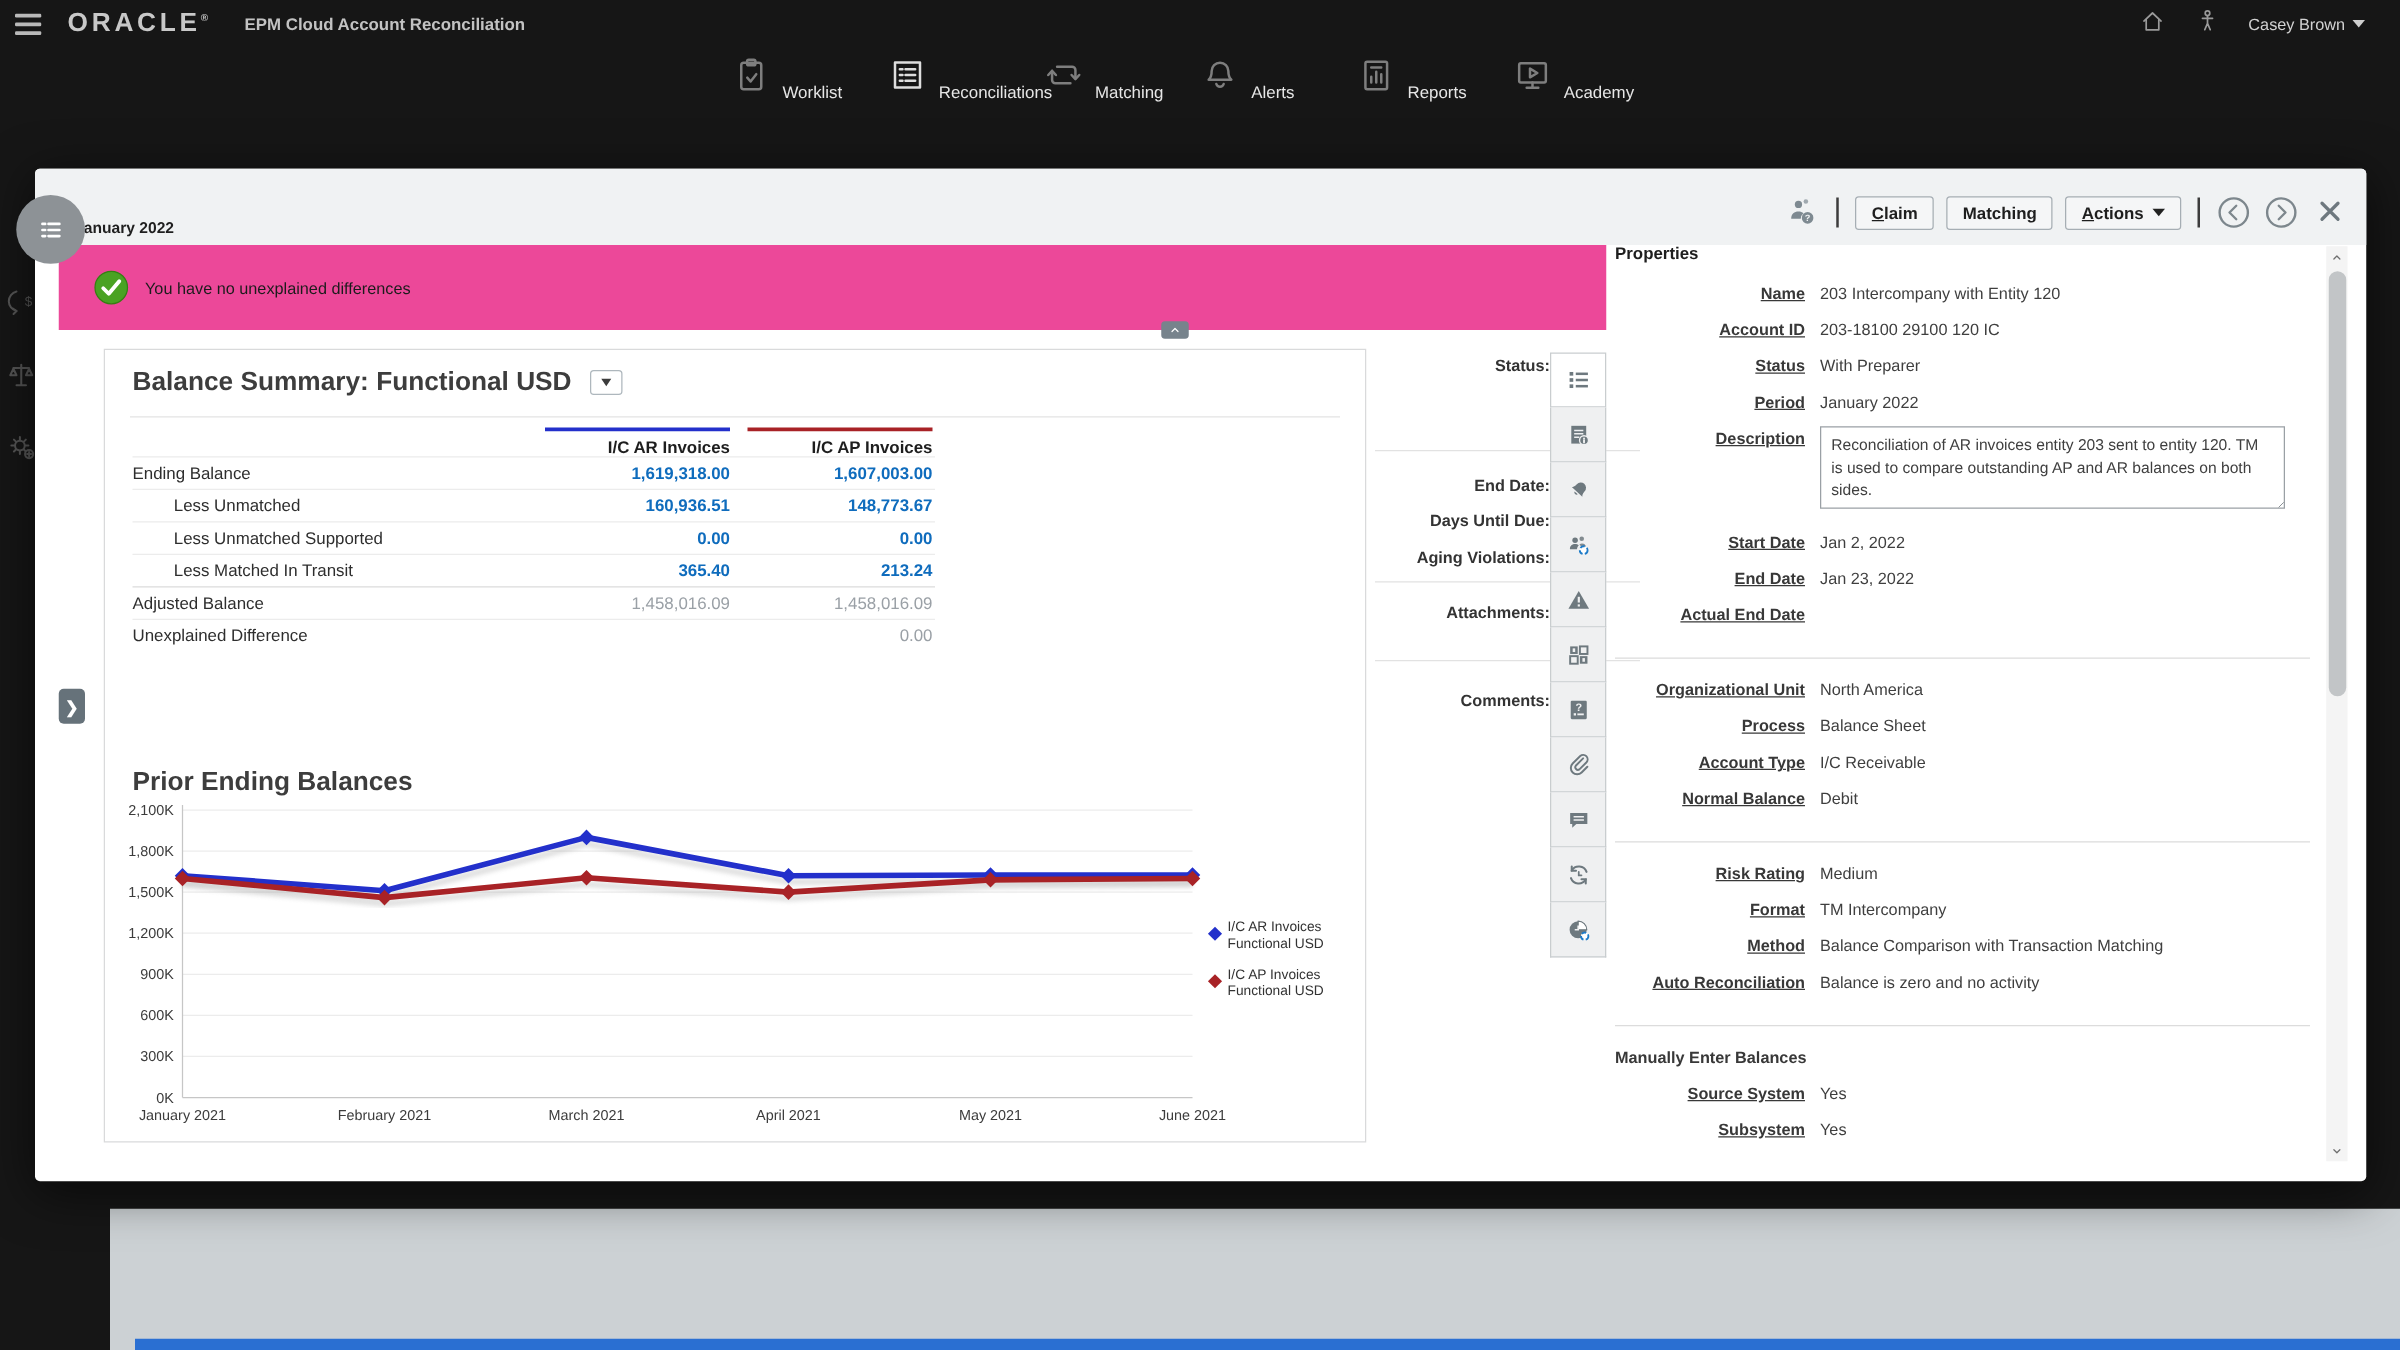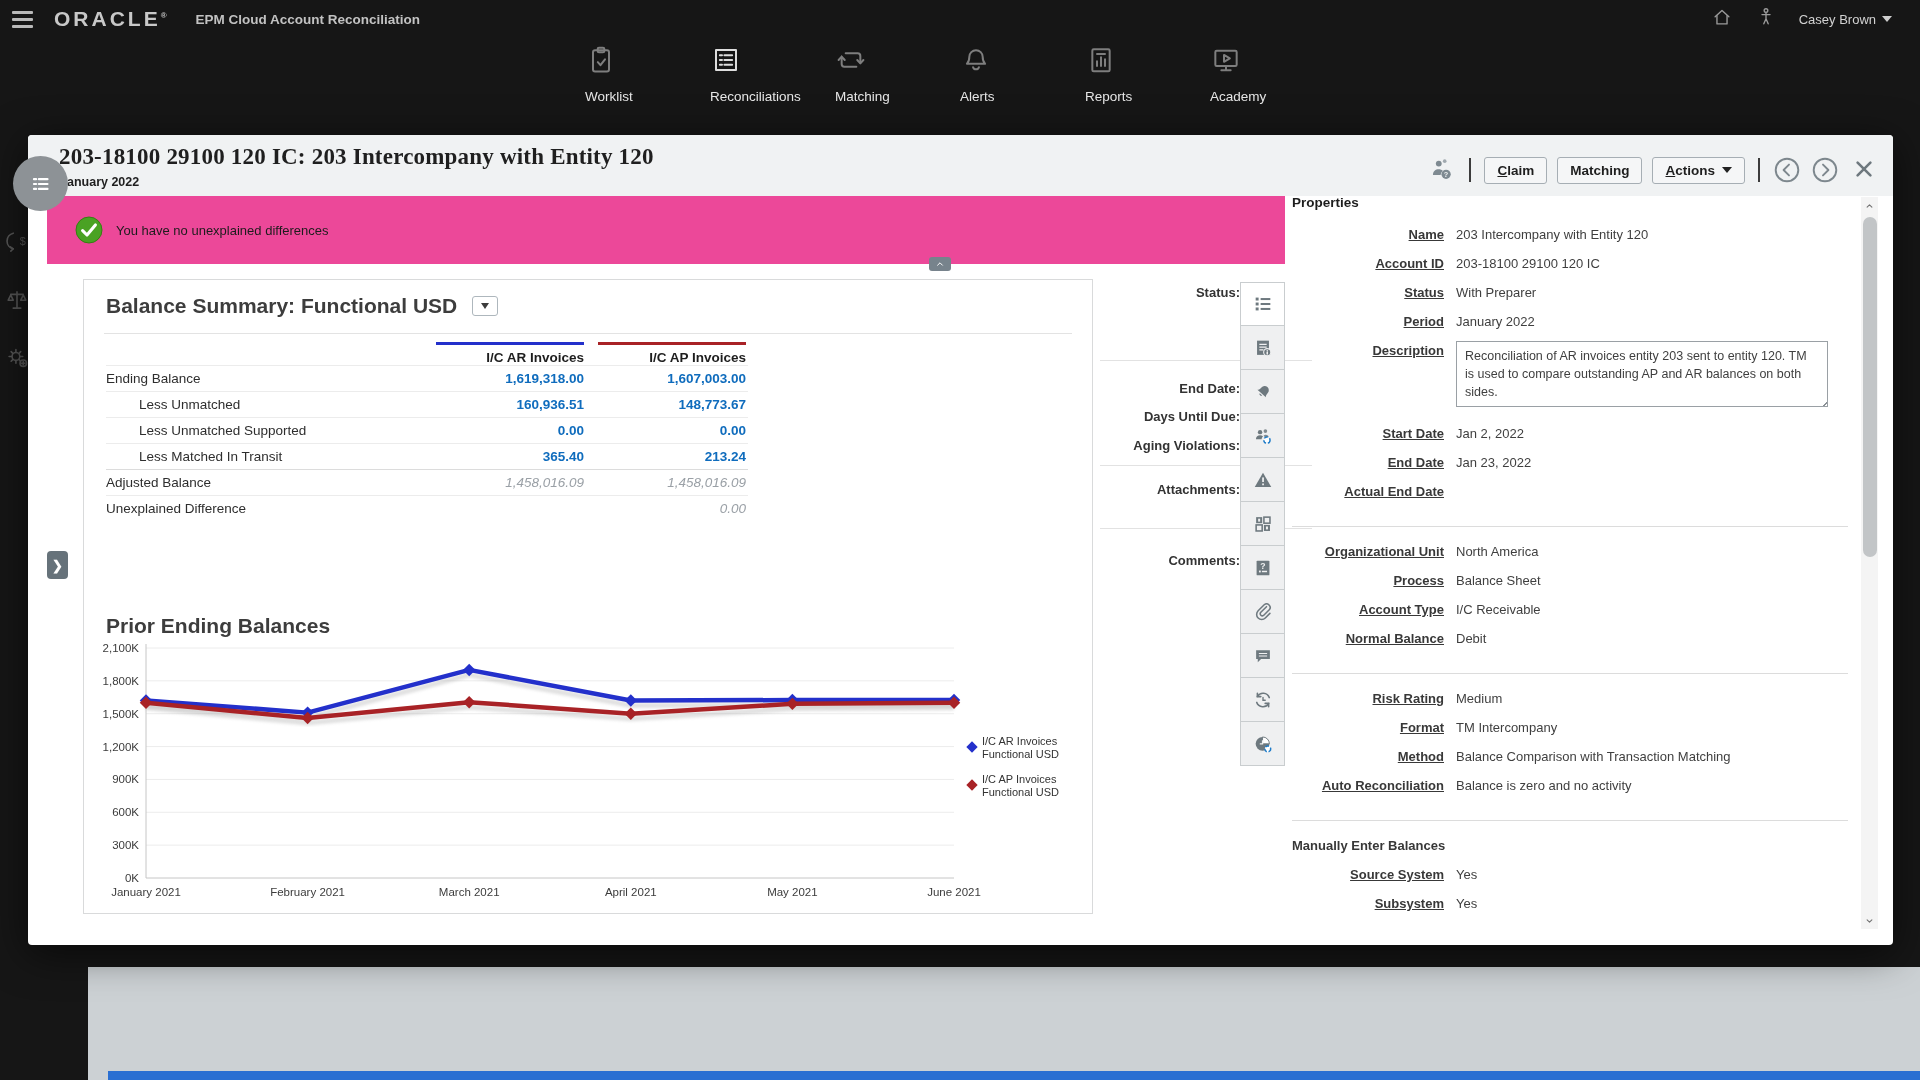--- a/index.html
+++ b/index.html
@@ -14,21 +14,21 @@
   .brand { color:#c8c8c8; font-weight:bold; font-size:21px; letter-spacing:3px; margin-left:8px; }
   .brand sup { font-size:8px; }
   .apptitle { color:#c2c2c2; font-weight:bold; font-size:13.5px; margin-left:26px; }
   .top-right { margin-left:auto; display:flex; align-items:center; gap:22px; padding-right:28px; color:#9a9a9a; }
   .top-right svg { width:22px; height:22px; }
   .username { color:#d2d2d2; font-size:13px; display:flex; align-items:center; gap:6px; cursor:pointer; }
   .caret-down { width:0; height:0; border-left:5px solid transparent; border-right:5px solid transparent; border-top:6px solid #cfcfcf; }
 
   
   .navrow { position:absolute; top:44px; left:0; width:1920px; display:flex; justify-content:center; z-index:4; }
-  .nav-item { width:125px; display:flex; flex-direction:column; align-items:flex-start; gap:9px; color:#7e7e7e; cursor:pointer; }
+  .nav-item { width:125px; display:flex; flex-direction:row; align-items:flex-end; gap:9px; color:#7e7e7e; cursor:pointer; }
   .nav-item svg { width:32px; height:32px; }
   .nav-item .nav-label { color:#e6e6e6; font-size:13.5px; }
   .nav-item.active { color:#dedede; }
 
   
   .underlay-gray { position:absolute; left:88px; top:967px; width:1832px; height:113px; background:#ccd1d4; }
   .underlay-blue { position:absolute; left:108px; top:1071px; width:1812px; height:9px; background:#2a6fd2; }
 
   
   .rail-circle { position:absolute; left:13px; top:156px; width:55px; height:55px; border-radius:50%; background:#8d9296; z-index:60; display:flex; align-items:center; justify-content:center; color:#fff; cursor:pointer; }
@@ -71,21 +71,21 @@
   .bs-hrow .lab { width:330px; }
   .bs-hcell { width:148px; margin-left:0; border-top:3px solid; padding-top:5px; text-align:right; font-weight:bold; font-size:13.5px; color:#1e1e1e; }
   .bs-hcell + .bs-hcell { margin-left:14px; }
   .bs-row { display:flex; align-items:center; height:26px; border-top:1px solid #ececec; font-size:13.5px; }
   .bs-row:first-of-type { border-top:none; }
   .bs-row .lab { width:330px; color:#2e2e2e; }
   .bs-row .lab.ind { padding-left:33px; }
   .bs-val { width:148px; text-align:right; }
   .bs-val + .bs-val { margin-left:14px; }
   .bs-val.link { color:#0f6cbd; font-weight:bold; cursor:pointer; }
-  .bs-val.muted { color:#9aa0a6;font-style:italic; }
+  .bs-val.muted { color:#9aa0a6; }
   .bs-row.sep-strong { border-top:1px solid #dcdcdc; }
 
   .chart-title { position:absolute; left:22px; top:334px; font-size:21px; font-weight:bold; color:#3d3d3d; }
   .chart-wrap { position:absolute; left:14px; top:360px; width:982px; height:266px; }
 
   
   .status-panel { position:absolute; left:1072px; top:135px; width:215px; height:320px; }
   .sp-field { position:absolute; display:flex; width:100%; }
   .sp-label { width:140px; text-align:right; font-weight:bold; font-size:13px; color:#333; }
   .sp-value { margin-left:8px; font-size:13px; color:#333; white-space:nowrap; }
@@ -211,21 +211,20 @@
       </svg></span>
   <span class="rail-faint" style="top:344px" id="rail3"><svg viewBox="0 0 24 24" fill="none" stroke="currentColor" stroke-width="1.5" stroke-linecap="round" stroke-linejoin="round">
         <circle cx="11" cy="11.5" r="3.6"></circle>
         <path d="M11 5.2v2.1M11 15.7v2.1M4.7 11.5h2.1M15.2 11.5h2.1M6.6 7.1l1.5 1.5M13.9 14.4l1.5 1.5M15.4 7.1 L13.9 8.6 M8.1 14.4 l-1.5 1.5"></path>
         <circle cx="17.8" cy="17.8" r="3" fill="#161616" stroke="currentColor"></circle>
         <path d="M17.8 16.3v3M16.3 17.8h3"></path>
       </svg></span>
 
   <div class="dialog">
     <div class="titlebar"></div>
-    <h1 class="dlg-title">203-18100 29100 120 IC: 203 Intercompany with Entity 120</h1>
     <div class="dlg-period">January 2022</div>
 
     <div class="title-actions">
       <span class="assignee" id="ic-assignee"><svg viewBox="0 0 26 26">
             <circle cx="10" cy="7" r="2.7" fill="currentColor"></circle>
             <path d="M4.6 17.6 c0-3.5 2.4-5.3 5.4-5.3 1.5 0 2.8 .5 3.7 1.3 a5.6 5.6 0 0 0 -2 4 z" fill="currentColor"></path>
             <circle cx="15.5" cy="4.8" r="1.7" fill="currentColor" opacity=".7"></circle>
             <circle cx="16.8" cy="17" r="4.3" fill="currentColor"></circle>
             <text x="16.8" y="19.4" font-size="6.8" font-weight="bold" fill="#f0f2f3" text-anchor="middle" font-family="inherit">?</text>
           </svg></span>

